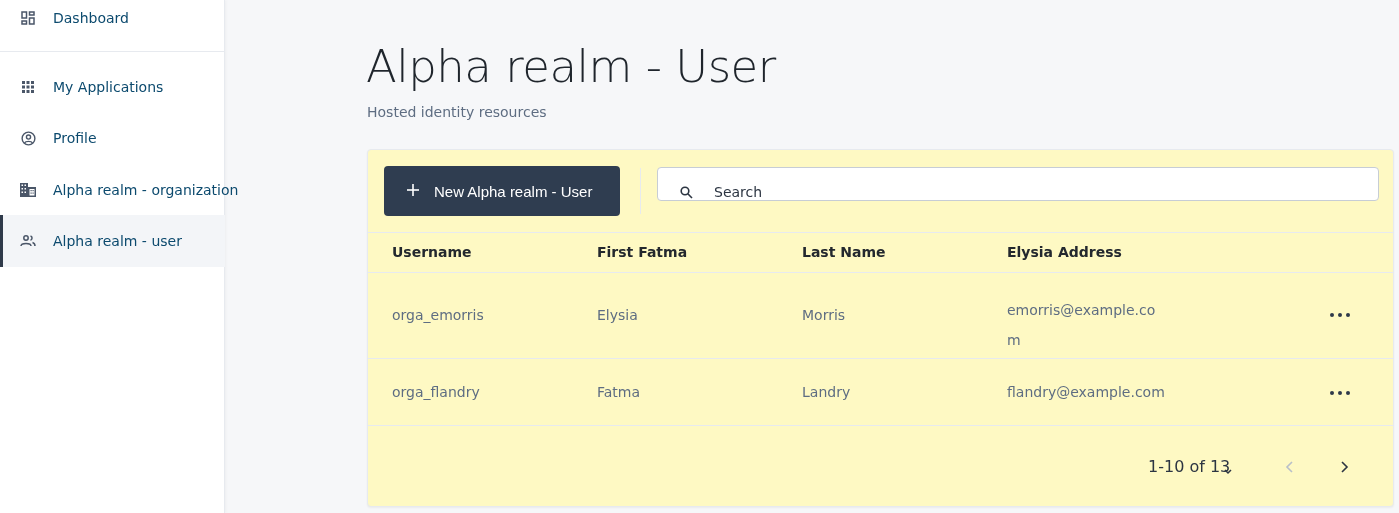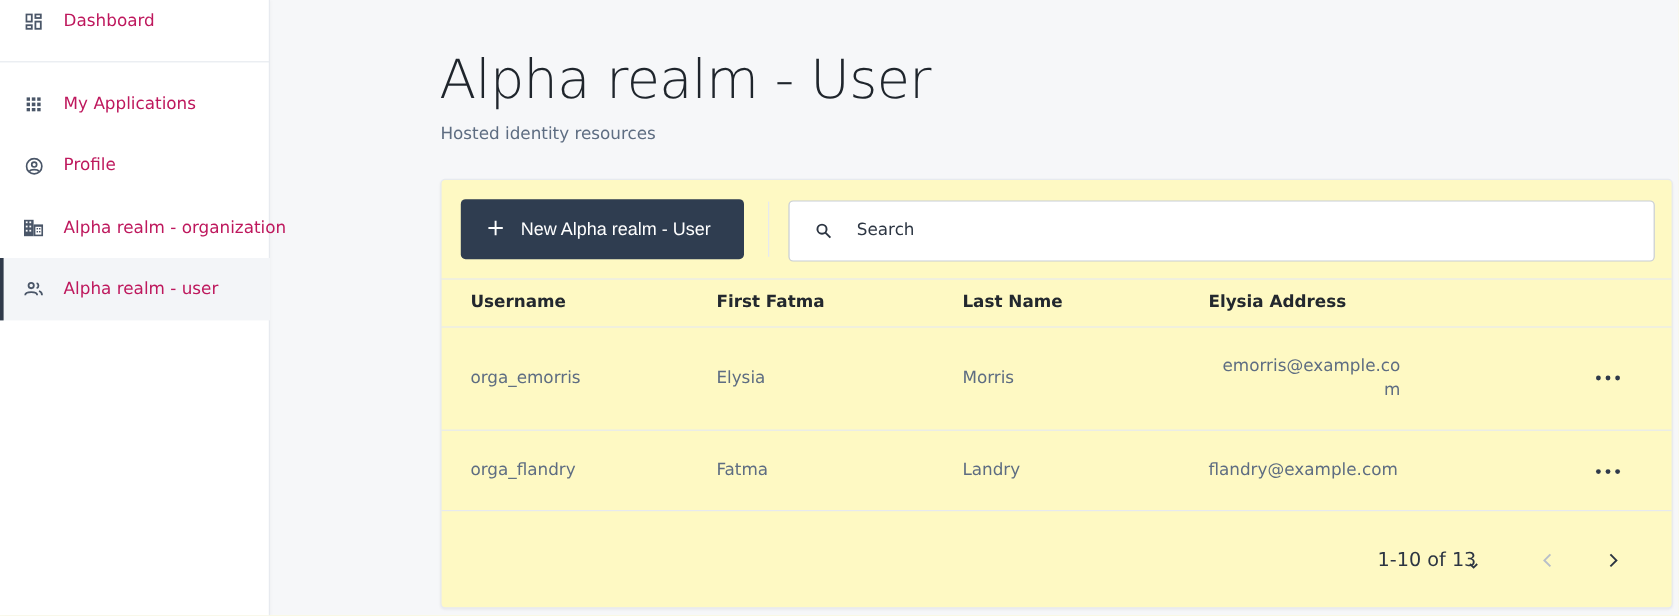--- a/index.html
+++ b/index.html
@@ -21,21 +21,21 @@
     position: absolute; left: 0; width: 225px; height: 52px;
     display: flex; align-items: center;
     cursor: pointer;
   }
   .nav-item .icon {
     position: absolute; left: 20px; width: 16px; height: 16px;
     display: flex; align-items: center; justify-content: center;
   }
   .nav-item .label {
     position: absolute; left: 53px;
-    font-size: 14px; color: #be185d; white-space: nowrap;
+    font-size: 14px; color: #0c4a6e; white-space: nowrap;
   }
   .nav-item.active { background: #f3f5f8; }
   .nav-item.active::before {
     content: ""; position: absolute; left: 0; top: 0; bottom: 0; width: 3px; background: #2f3a4a;
   }
   .nav-divider {
     position: absolute; left: 0; top: 51px; width: 225px; height: 1px; background: #e7eaef;
   }
 
   
@@ -63,41 +63,41 @@
   }
   .new-btn .plus {
     position: absolute; left: 22px; top: 14px; width: 14px; height: 20px;
     font-size: 20px; line-height: 20px; font-weight: 300;
   }
   .new-btn .btn-label { position: absolute; left: 50px; white-space: nowrap; }
   .toolbar-sep {
     position: absolute; left: 272px; top: 18px; width: 1px; height: 46px; background: #e7eaef;
   }
   .search-box {
-    position: absolute; left: 289px; top: 17px; width: 722px; height: 51px;
+    position: absolute; left: 289px; top: 17px; width: 722px; height: 34px;
     border: 1px solid #c7cdd5; border-radius: 4px; background: #fff;
   }
   .search-box .search-icon {
     position: absolute; left: 22px; top: 16px; width: 14px; height: 14px;
   }
   .search-box input {
     position: absolute; left: 56px; top: 12px; width: 640px; height: 24px;
     border: none; outline: none; background: transparent;
     font-family: "DejaVu Sans", sans-serif; font-size: 14px; color: #2c3542;
   }
   .search-box input::placeholder { color: #2c3542; }
   .hr { position: absolute; left: 0; width: 1025px; height: 1px; background: #e7eaef; }
 
   .th {
     position: absolute; top: 94px; font-size: 14px; font-weight: bold; color: #23282e; white-space: nowrap;
   }
   .td {
     position: absolute; font-size: 14px; color: #5e6d82; white-space: nowrap;
   }
-  .td.wrap { white-space: normal; width: 160px; word-break: break-all; line-height: 20px; text-align: right; }
+  .td.wrap { white-space: normal; width: 160px; word-break: break-all; line-height: 30px; }
   .row { position: absolute; left: 0; width: 1025px; cursor: pointer; }
   .more-btn {
     position: absolute; left: 962px; width: 20px; height: 10px;
     display: flex; align-items: center; justify-content: space-between; cursor: pointer;
   }
   .more-btn span { width: 4px; height: 4px; border-radius: 2px; background: #2f3a4a; display: block; }
 
   .pager-text {
     position: absolute; left: 780px; top: 307px; font-size: 16px; color: #2c3542; white-space: nowrap;
     cursor: pointer;

